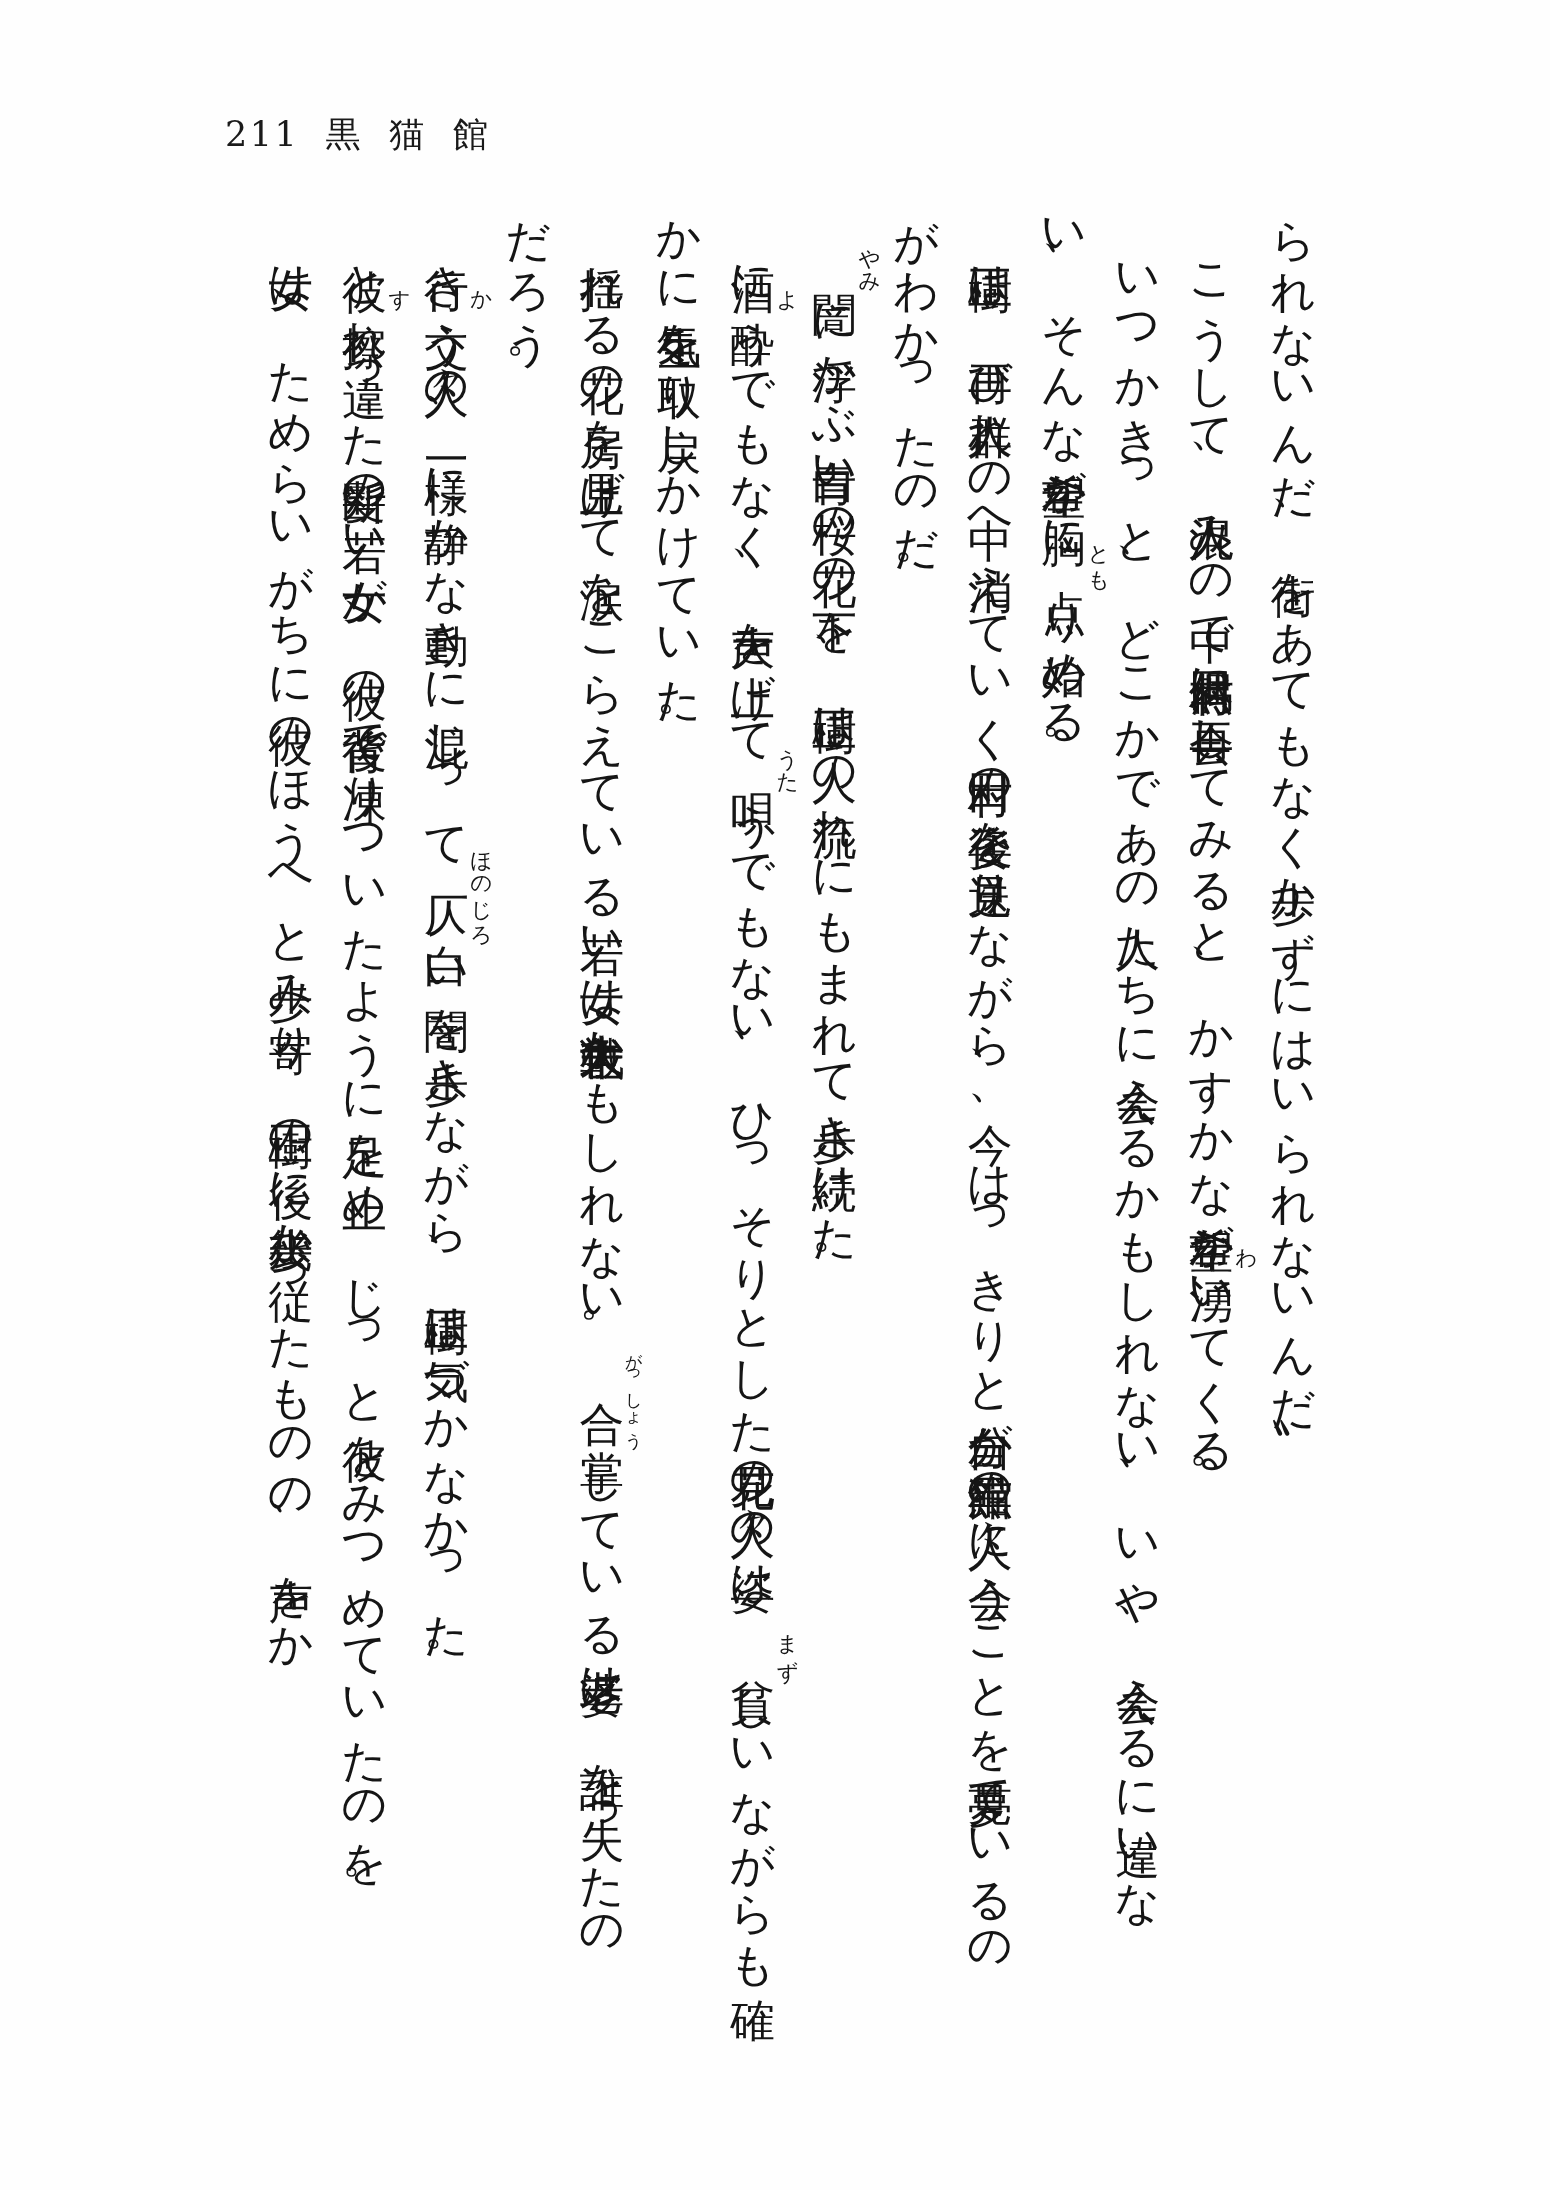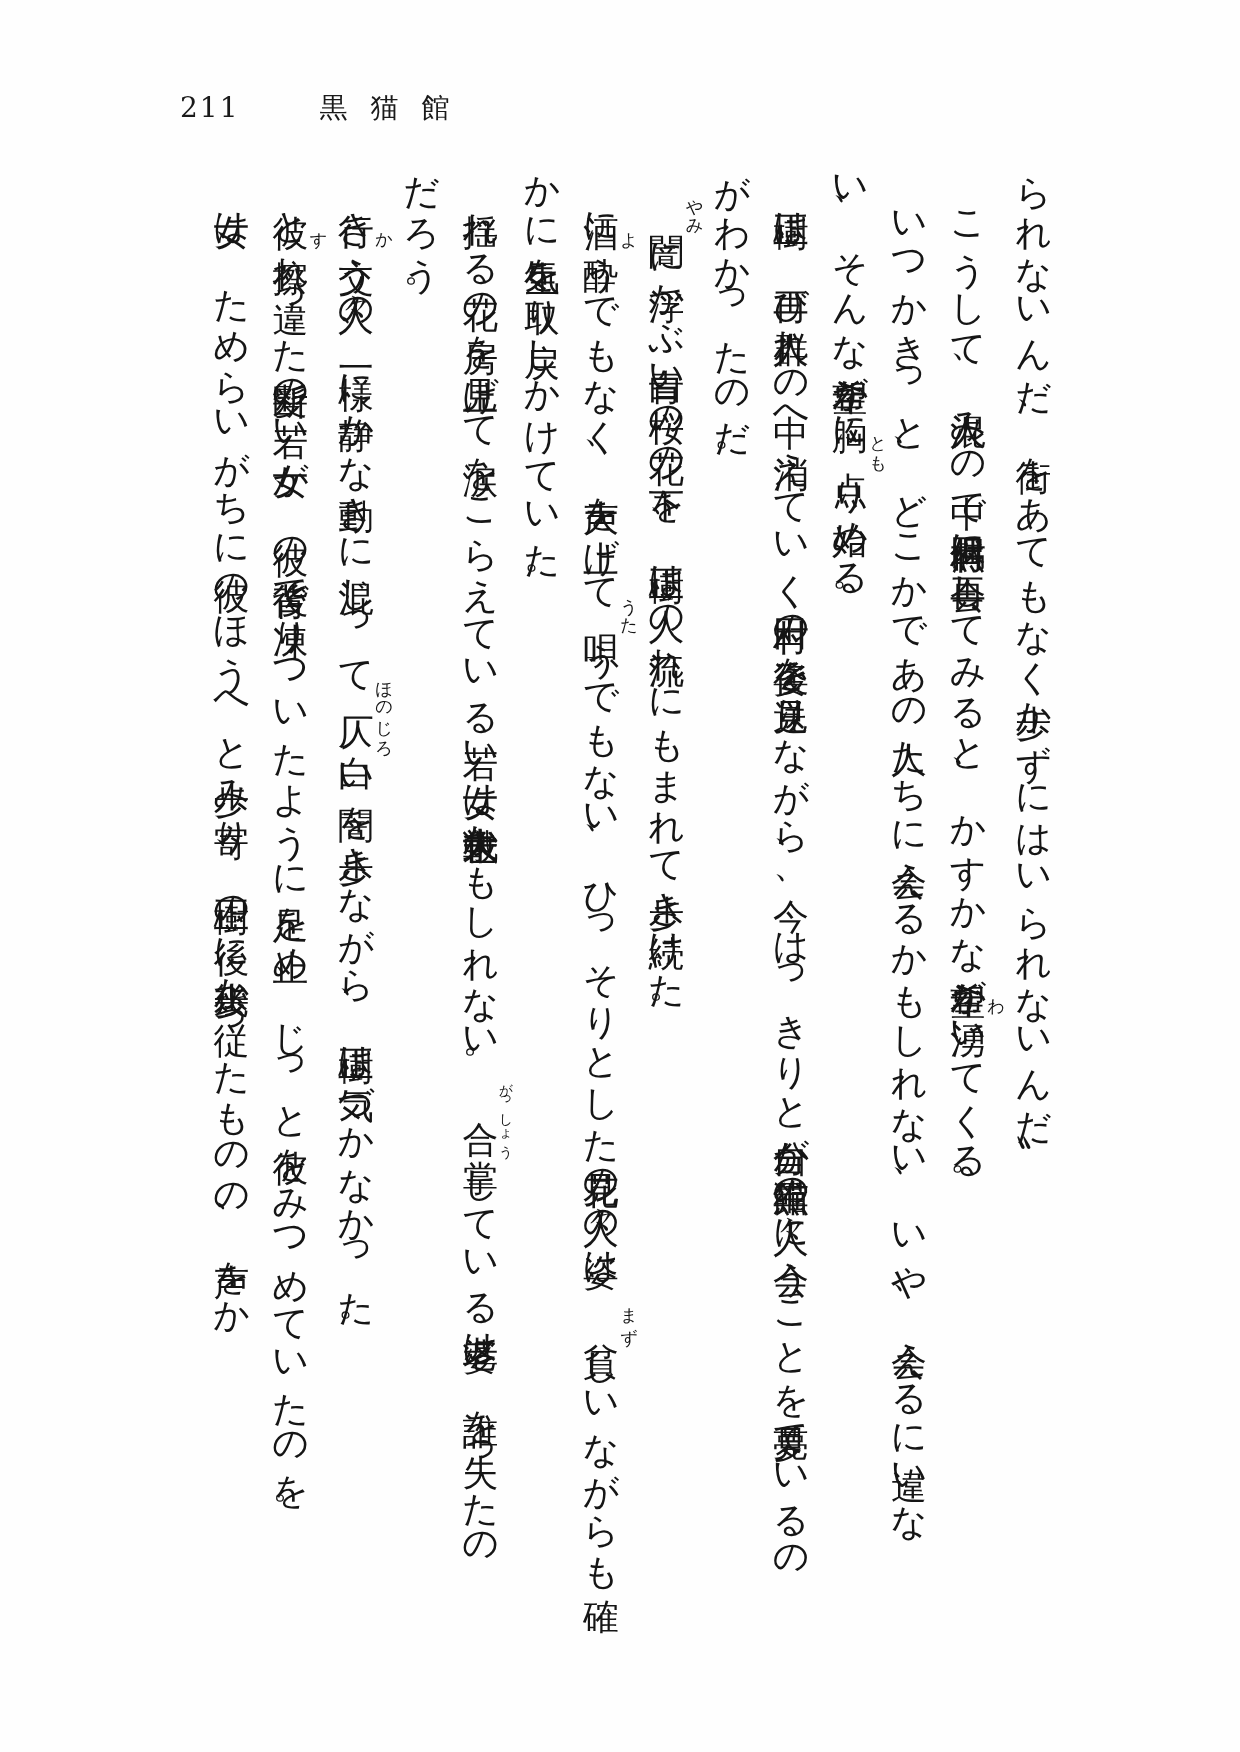--- a/index.html
+++ b/index.html
@@ -23,21 +23,21 @@
     font-size: 28px;
     line-height: 1;
     white-space: nowrap;
     color: #1a1a1a;
   }
   .page-number {
     letter-spacing: 2px;
     text-align: center;
   }
   .book-title {
-    margin-left: 80px;
+    margin-left: 21px;
     letter-spacing: 23px;
   }
   .text-body {
     position: absolute;
     top: 151px;
     right: 176px;
     width: 944px;
     height: 1434px;
     writing-mode: vertical-rl;
     text-orientation: mixed;

